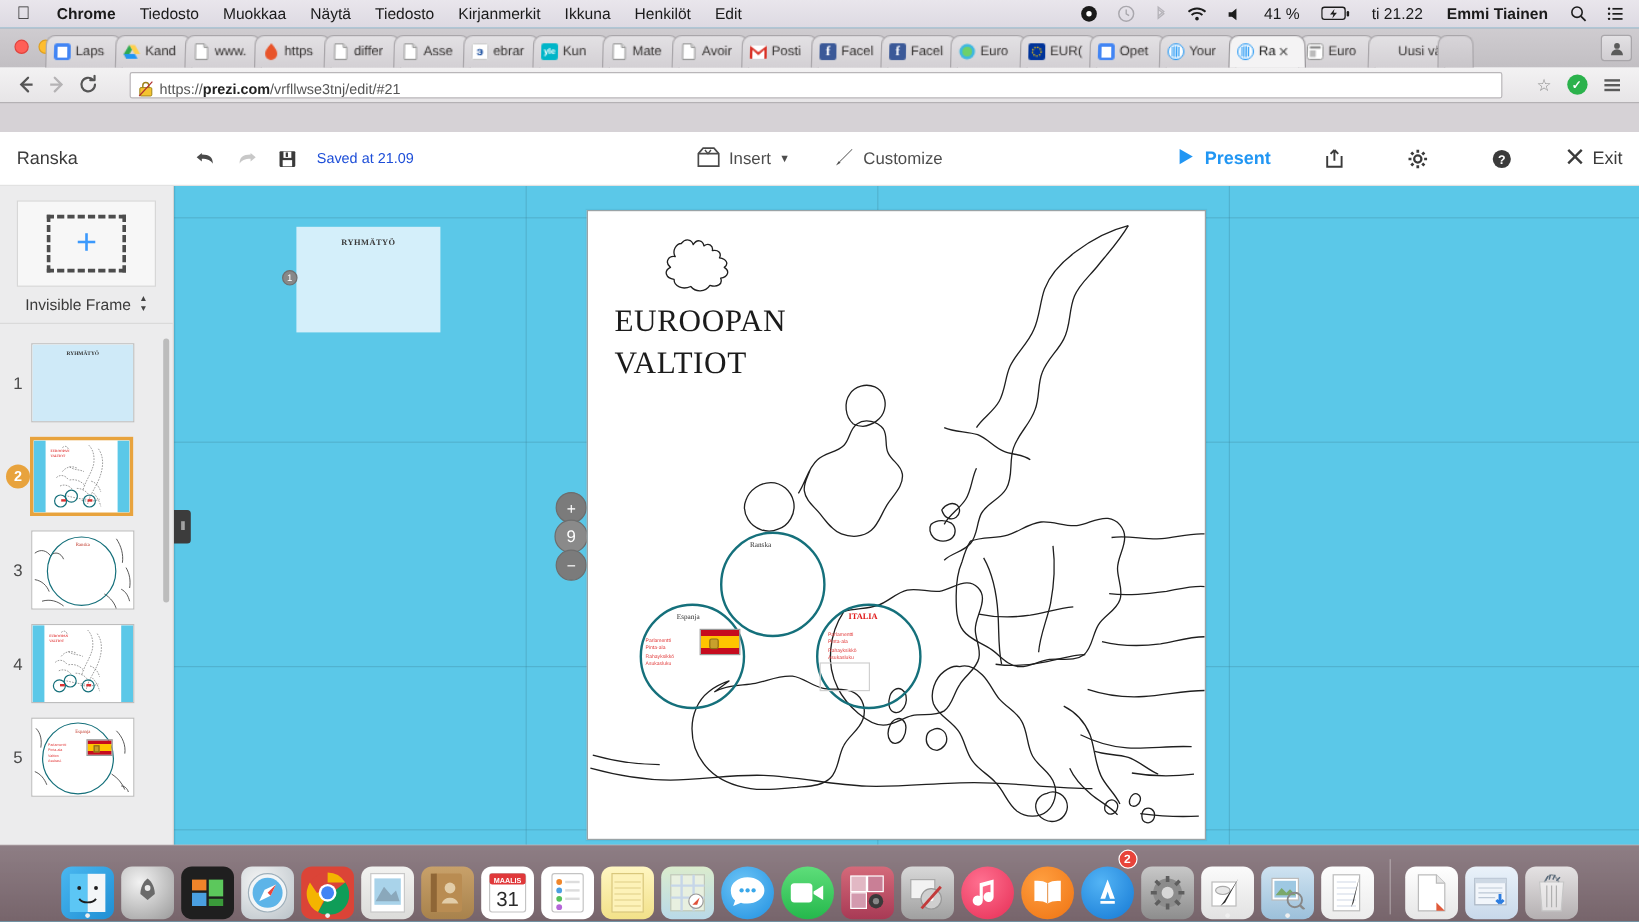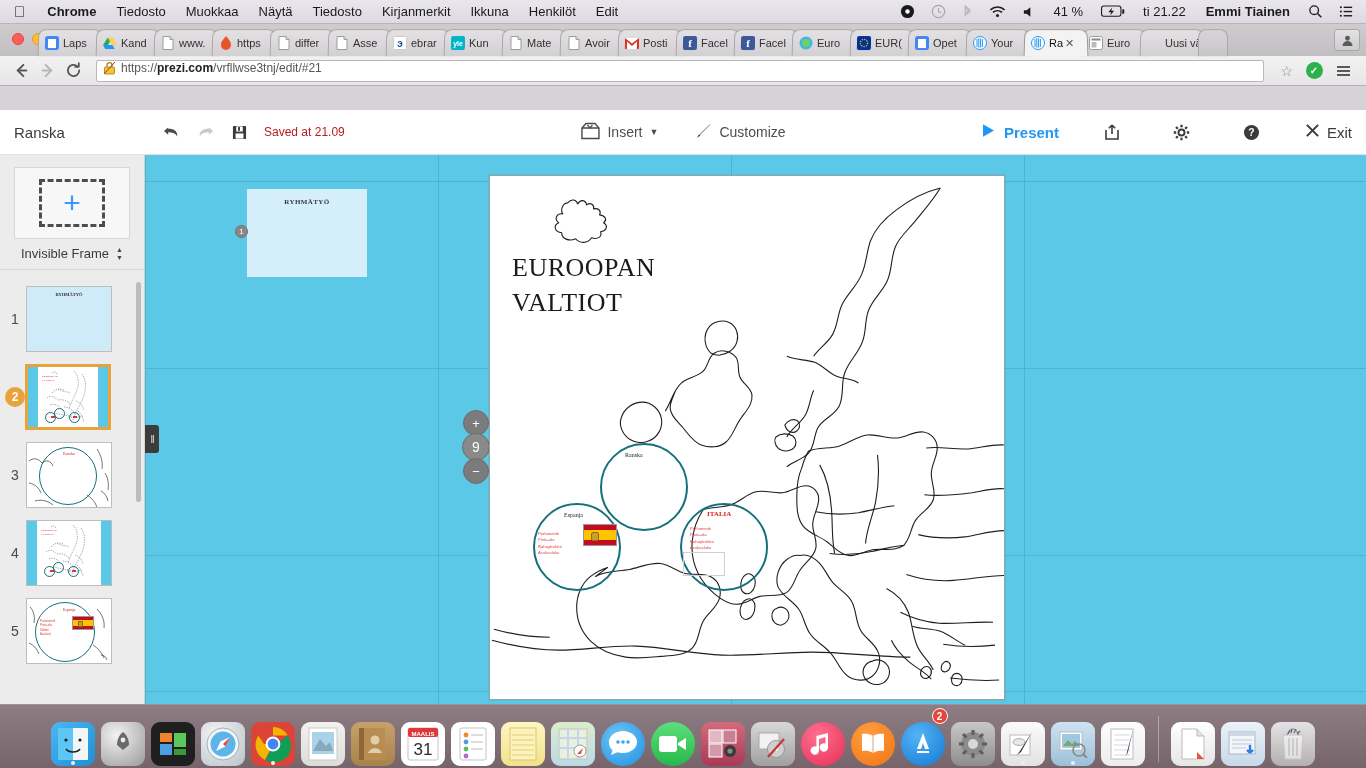--- a/index.html
+++ b/index.html
@@ -74,43 +74,43 @@
   }
 
   #toolbar {
     height: 30px; background: linear-gradient(to bottom,#f3f2f3,#e7e5e7);
     border-bottom: 1px solid #b4b1b4;
     display: flex; align-items: center; padding: 0 8px;
   }
   .navbtn { width: 26px; height: 26px; display: flex; align-items: center; justify-content: center; color: #5a5a5a; }
   .navbtn.dim { color: #b4b2b4; }
   #omnibox {
-    flex: 1; height: 22px; margin: 0 10px; background: #fff;
+    flex: 1; height: 22px; margin: 0 22px; background: #fff;
     border: 1px solid #b9b6b9; border-radius: 2px;
-    display: flex; align-items: flex-start; padding: 0 6px;
+    display: flex; align-items: flex-end; padding: 0 6px;
     font-size: 12px; color: #555;
   }
   #omnibox .lock { margin-right: 5px; display: flex; }
   #omnibox .urlpath b { font-weight: bold; color: #222; }
   .tb-right { display: flex; align-items: center; gap: 2px; }
   .star { color: #8b8b8b; font-size: 14px; padding: 0 6px; }
   .ext-circle { width: 17px; height: 17px; border-radius: 50%; background: #2bb24c; display:flex; align-items:center; justify-content:center; color:#fff; font-size:10px; font-weight:bold; }
   .menu-lines { padding: 0 8px; display: flex; flex-direction: column; gap: 2px; }
   .menu-lines i { display: block; width: 13px; height: 2px; background: #5a5a5a; }
 
   
   #prezi { position: absolute; top: 86px; left: 0; width: 1366px; height: 594px; background: #fff; }
   #prezi-top {
     height: 45px; border-bottom: 1px solid #e2e2e2;
     display: flex; align-items: center; padding: 0 14px; position: relative;
   }
   #prezi-title { font-size: 15px; color: #3b3b3b; width: 140px; }
   .pz-icon { width: 34px; display: flex; align-items: center; justify-content: center; color: #4a4a4a; }
   .pz-icon.dim { color: #c3c3c3; }
-  #saved-text { font-size: 12px; color: #b91c1c; margin-left: 8px; }
+  #saved-text { font-size: 12px; color: #1d4ed8; margin-left: 8px; }
   .pz-center { position: absolute; left: 50%; transform: translateX(-50%); display: flex; align-items: center; gap: 36px; }
   .pz-btn { display: flex; align-items: center; gap: 7px; font-size: 14px; color: #4d4d4d; }
   .pz-right { margin-left: auto; display: flex; align-items: center; gap: 36px; }
   .pz-present { display: flex; align-items: center; gap: 9px; color: #2196f3; font-size: 15px; font-weight: bold; }
   .pz-exit { display: flex; align-items: center; gap: 7px; font-size: 15px; color: #3b3b3b; }
 
   #prezi-body { position: relative; height: 549px; }
 
   
   #sidebar {

